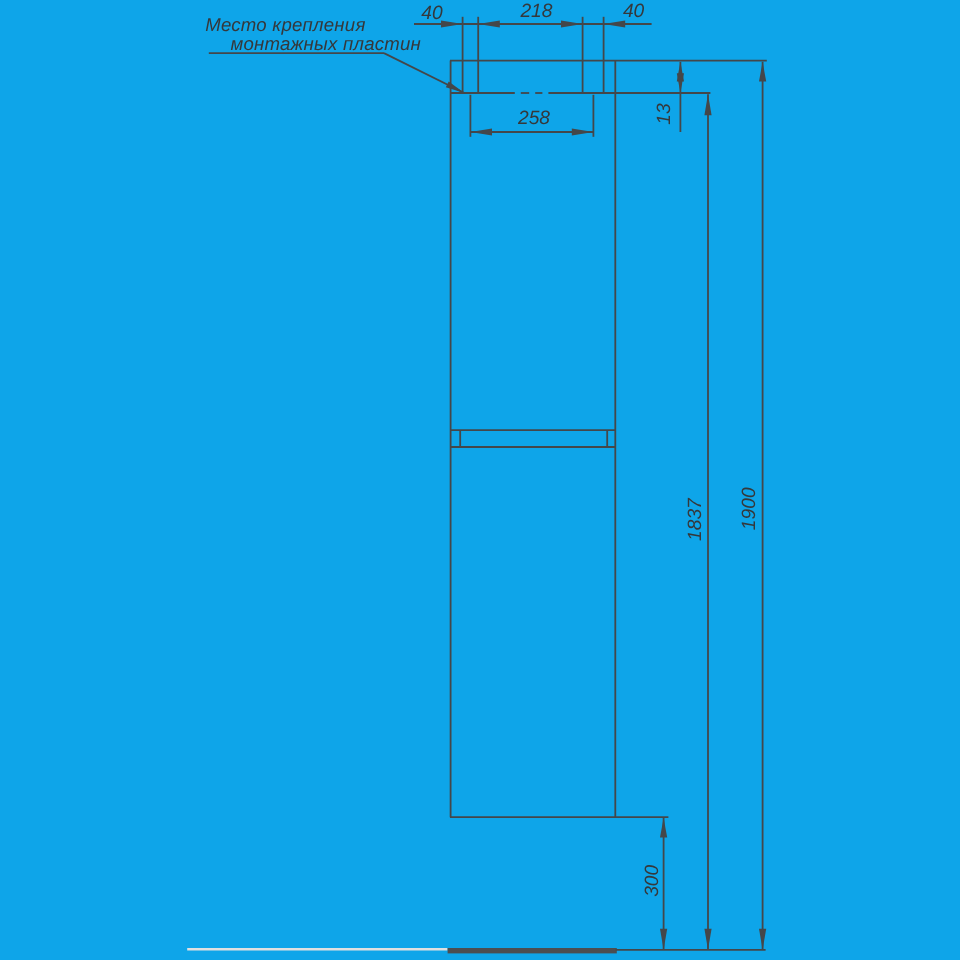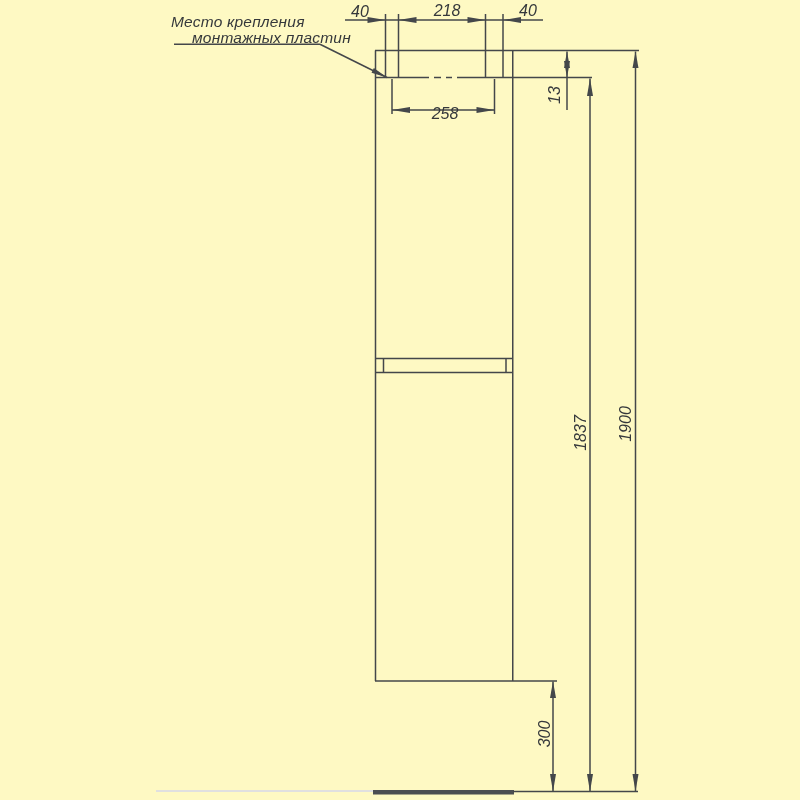--- a/index.html
+++ b/index.html
@@ -1,19 +1,19 @@
 <!DOCTYPE html>
 <html><head>
 <meta charset="utf-8">
 <style>
   html,body{margin:0;padding:0;background:#ffffff;}
   .canvas{
     position:relative;
     width:800px;height:800px;
-    background:#fef9c3;
+    background:#0ea5e9;
     font-family:"Liberation Sans", sans-serif;
     overflow:hidden;
   }
   .canvas svg{position:absolute;left:0;top:0;}
   .lbl{
     position:absolute;
     font-style:italic;
     color:#35383b;
     white-space:nowrap;
     line-height:15px;
@@ -116,20 +116,20 @@
 
     </g>
   </svg>
 
   <span class="lbl note" style="left:171px; top:14px;">Место крепления</span>
   <span class="lbl note" style="left:171px; top:30px;margin-left:21px;">монтажных пластин</span>
 
   <span class="lbl dim" style="left:360px; top:11px;">40</span>
   <span class="lbl dim" style="left:447px; top:10px;">218</span>
   <span class="lbl dim" style="left:528px; top:10px;">40</span>
-  <span class="lbl dim" style="left:445px; top:99px;margin-top:14px;">258</span>
+  <span class="lbl dim" style="left:445px; top:99px;">258</span>
 
   <span class="lbl dim vert" style="left:554px; top:95px;">13</span>
   <span class="lbl dim vert" style="left:580px; top:433px;">1837</span>
   <span class="lbl dim vert" style="left:625px; top:424px;">1900</span>
   <span class="lbl dim vert" style="left:544px; top:734px;">300</span>
 
 </div>
 
 </body></html>

